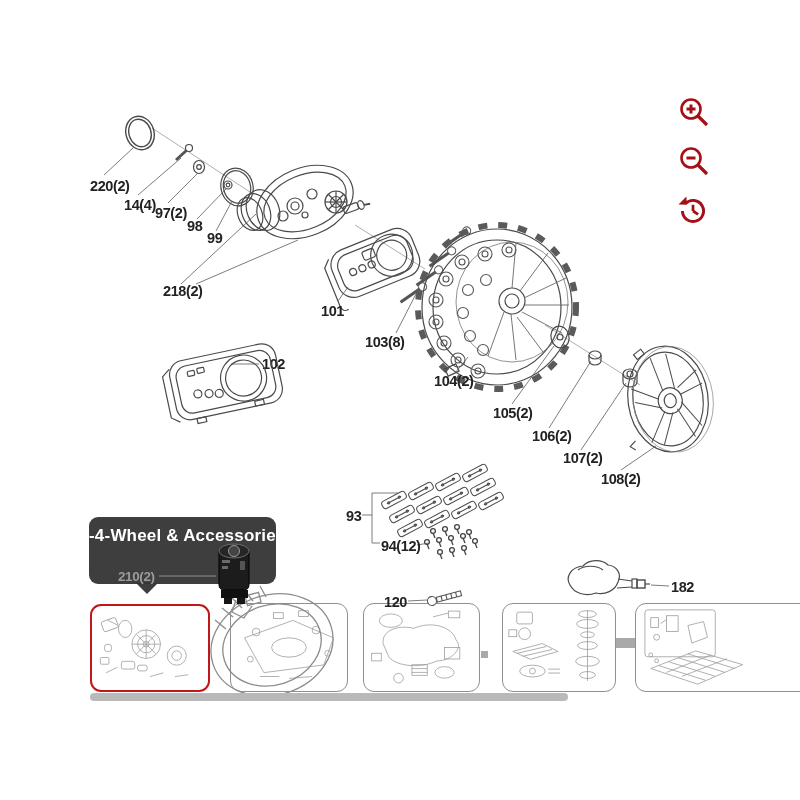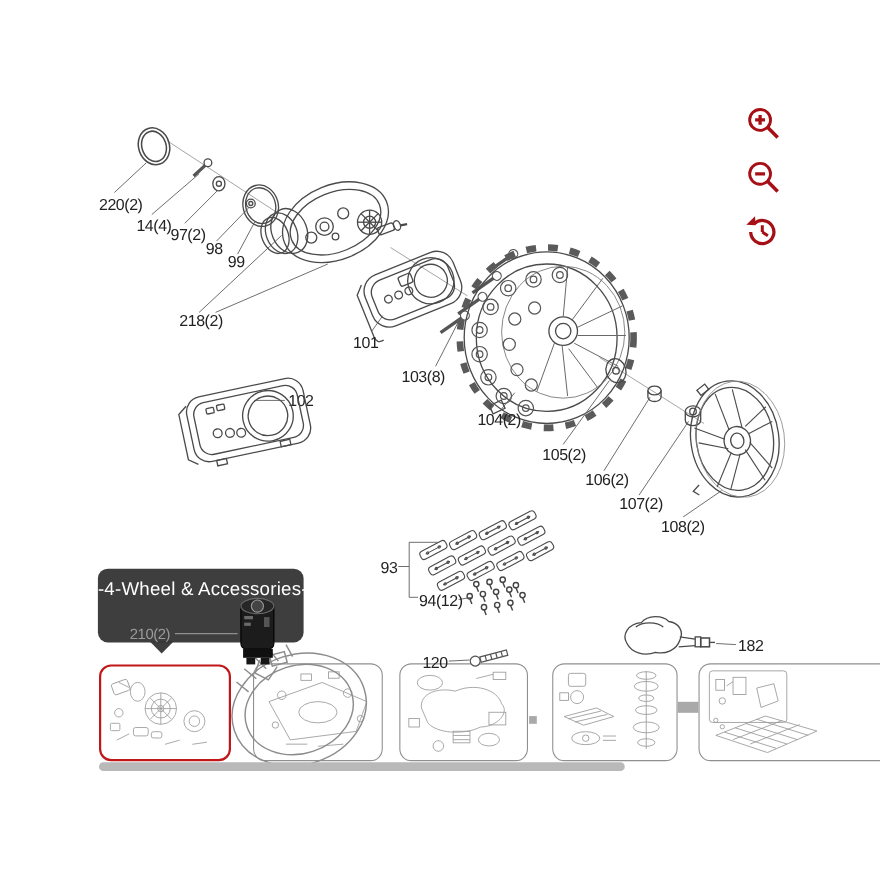--- a/index.html
+++ b/index.html
@@ -1,17 +1,17 @@
 <!DOCTYPE html>
 <html><head>
 <meta charset="utf-8">
 <style>
   html,body{margin:0;padding:0;background:#fff;}
   #stage{position:relative;width:800px;height:800px;overflow:hidden;background:#fff;
-         font-family:"Liberation Sans",sans-serif;}
+         font-family:"Liberation Sans",sans-serif;font-weight:bold;}
   svg text{font-family:"Liberation Sans",sans-serif;}
   .lbl{font-size:14.5px;fill:#222;letter-spacing:-0.4px;}
   .lbl-gray{font-size:13.5px;fill:#9b9b9b;letter-spacing:-0.4px;}
 
   
   #filmstrip{position:absolute;left:0;top:0;width:800px;height:800px;z-index:1;}
   .thumb{position:absolute;background:#fff;border:1.5px solid #909090;border-radius:11px;
          overflow:hidden;box-sizing:border-box;}
   .thumb.selected{border:2px solid #c01818;}
   .thumb svg{display:block;width:100%;height:100%;}

